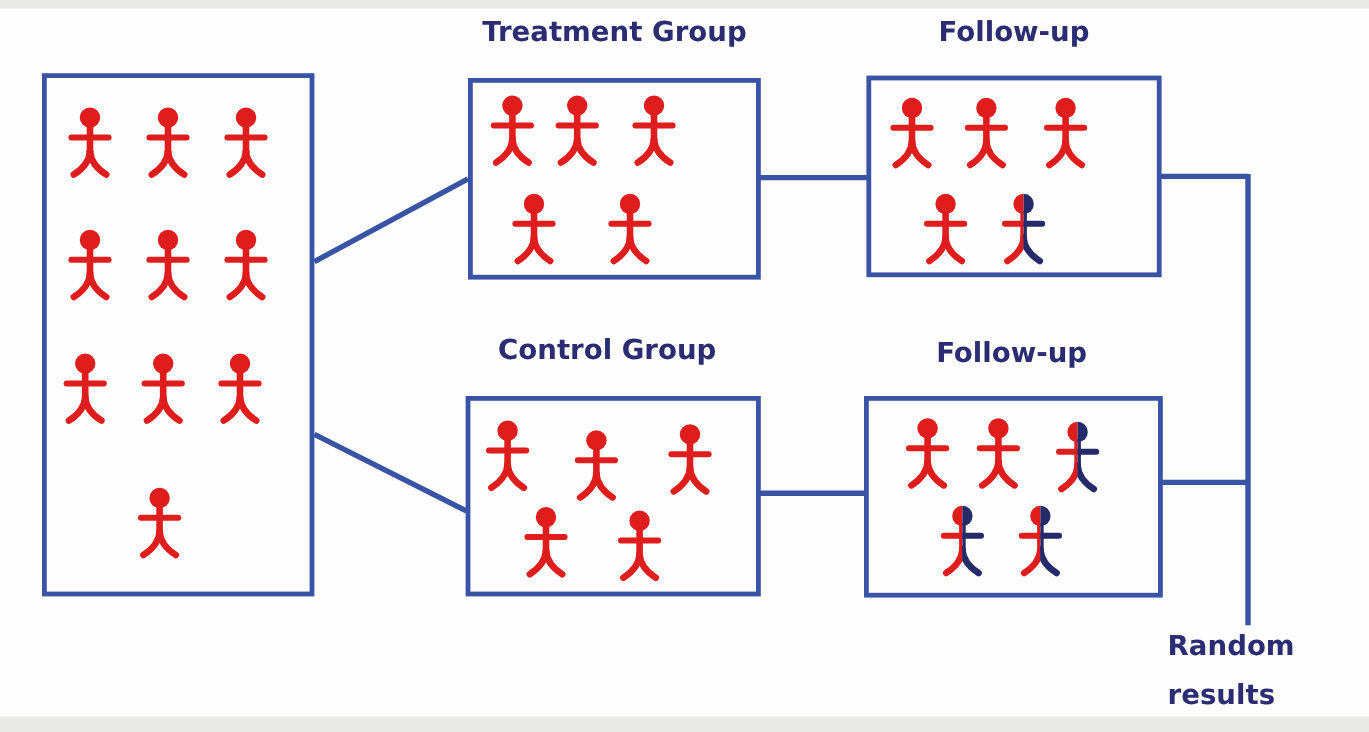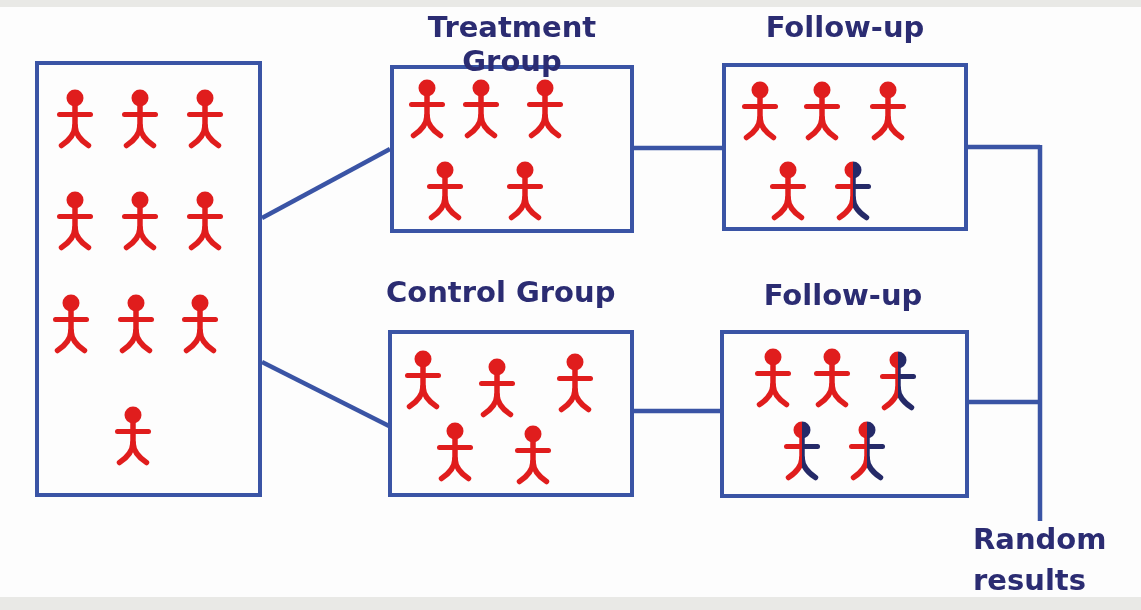--- a/index.html
+++ b/index.html
@@ -16,26 +16,26 @@
     position:absolute;border:4px solid var(--line,#3a54a5);
     box-sizing:border-box;background:transparent;
   }
   #box-patients{left:35px;top:61px;width:227px;height:436px;}
   #box-treatment{left:390px;top:65px;width:244px;height:168px;}
   #box-followup-treatment{left:722px;top:63px;width:246px;height:168px;}
   #box-control{left:388px;top:330px;width:246px;height:167px;}
   #box-followup-control{left:720px;top:330px;width:249px;height:168px;}
   .dlabel{
     position:absolute;color:var(--navy,#2b2c72);font-weight:bold;
-    font-size:29px;line-height:34px;letter-spacing:0px;
+    font-size:23px;line-height:34px;letter-spacing:0px;
   }
   .dlabel.two-line{line-height:41px;}
   #label-treatment{left:388px;top:10px;width:248px;text-align:center;}
   #label-followup-treatment{left:722px;top:10px;width:246px;text-align:center;}
-  #label-control{left:386px;top:275px;width:240px;}
+  #label-control{left:386px;top:275px;width:240px;text-align:center;}
   #label-followup-control{left:720px;top:278px;width:246px;text-align:center;}
   #label-patients{left:48px;top:503px;}
   #label-random{left:261px;top:501px;width:178px;}
   #label-compare{left:973px;top:519px;width:148px;}
   #figures-layer{position:absolute;left:0;top:0;width:1141px;height:610px;pointer-events:none;}
   .figure{position:absolute;}
   #svg-defs{position:absolute;width:0;height:0;}
 </style>
 </head>
 <body>

